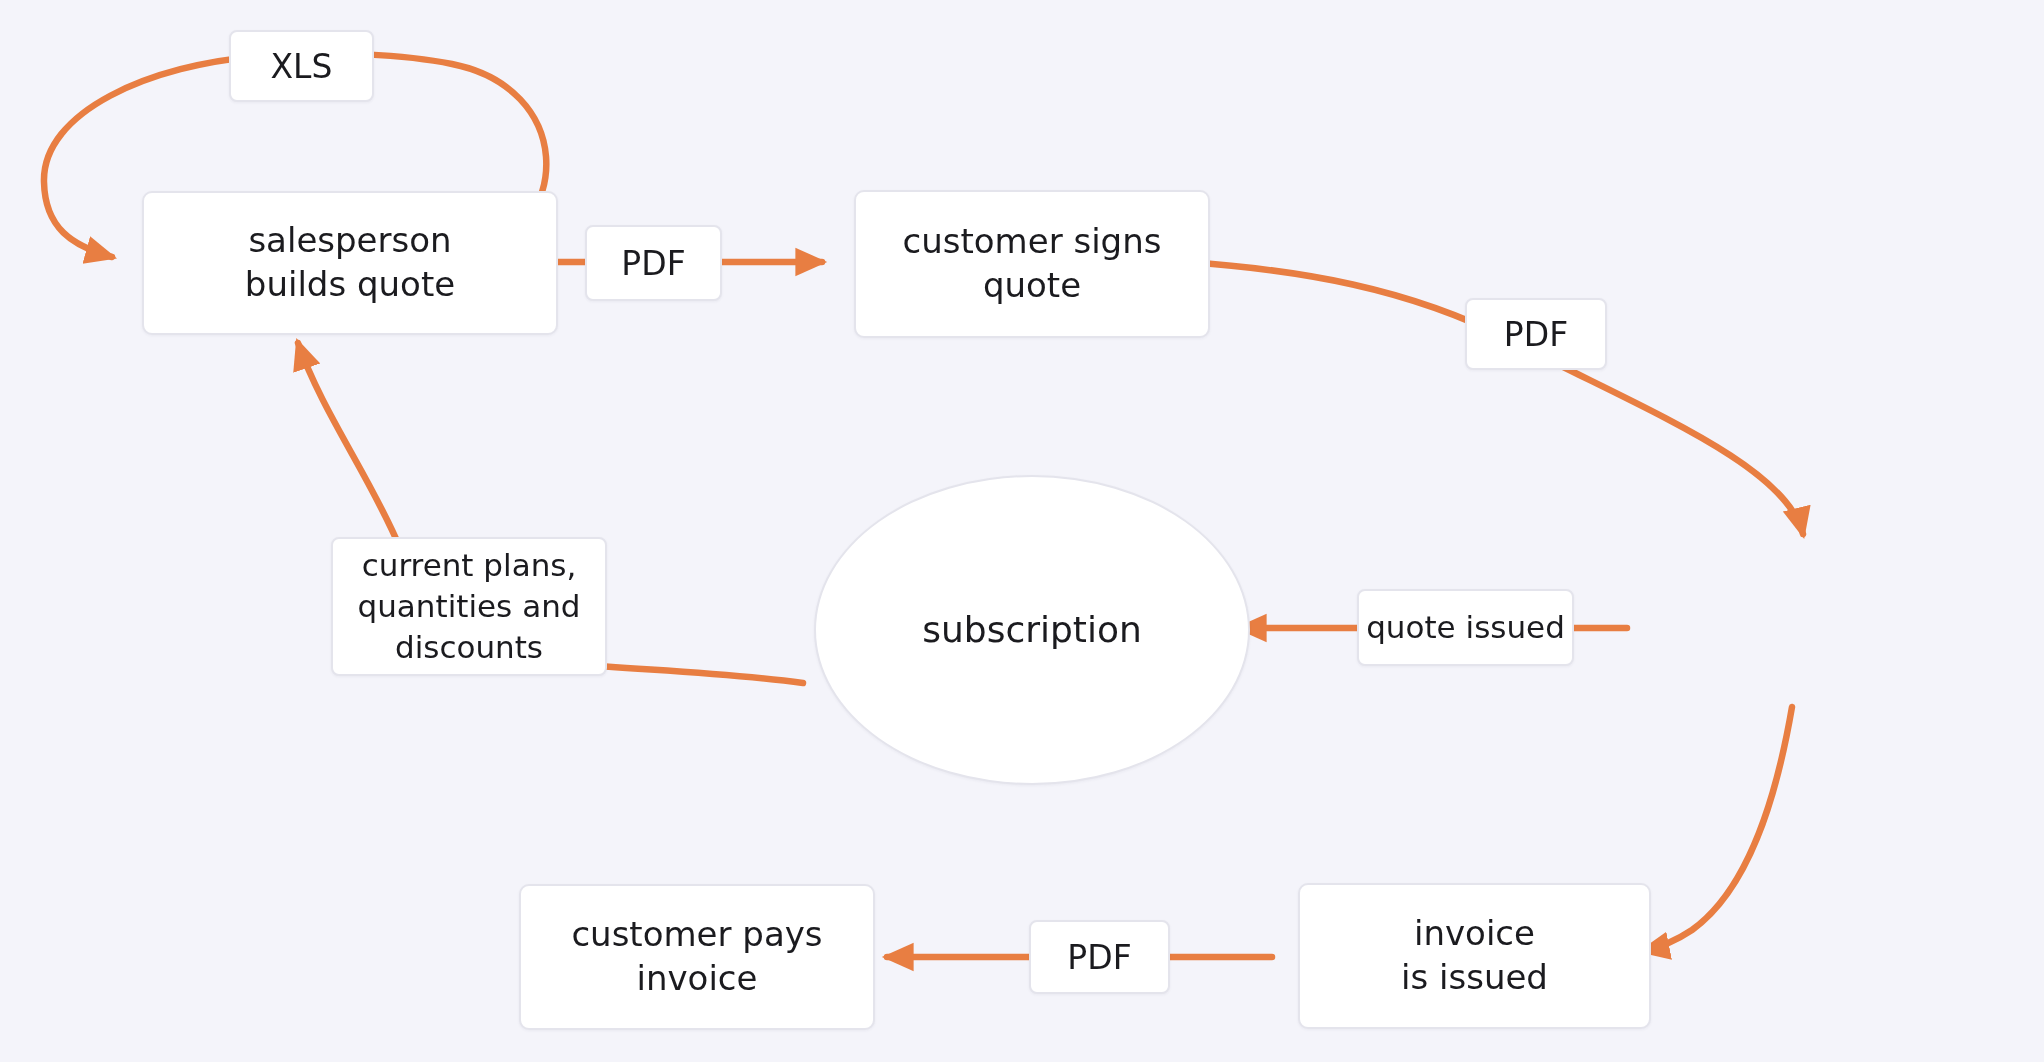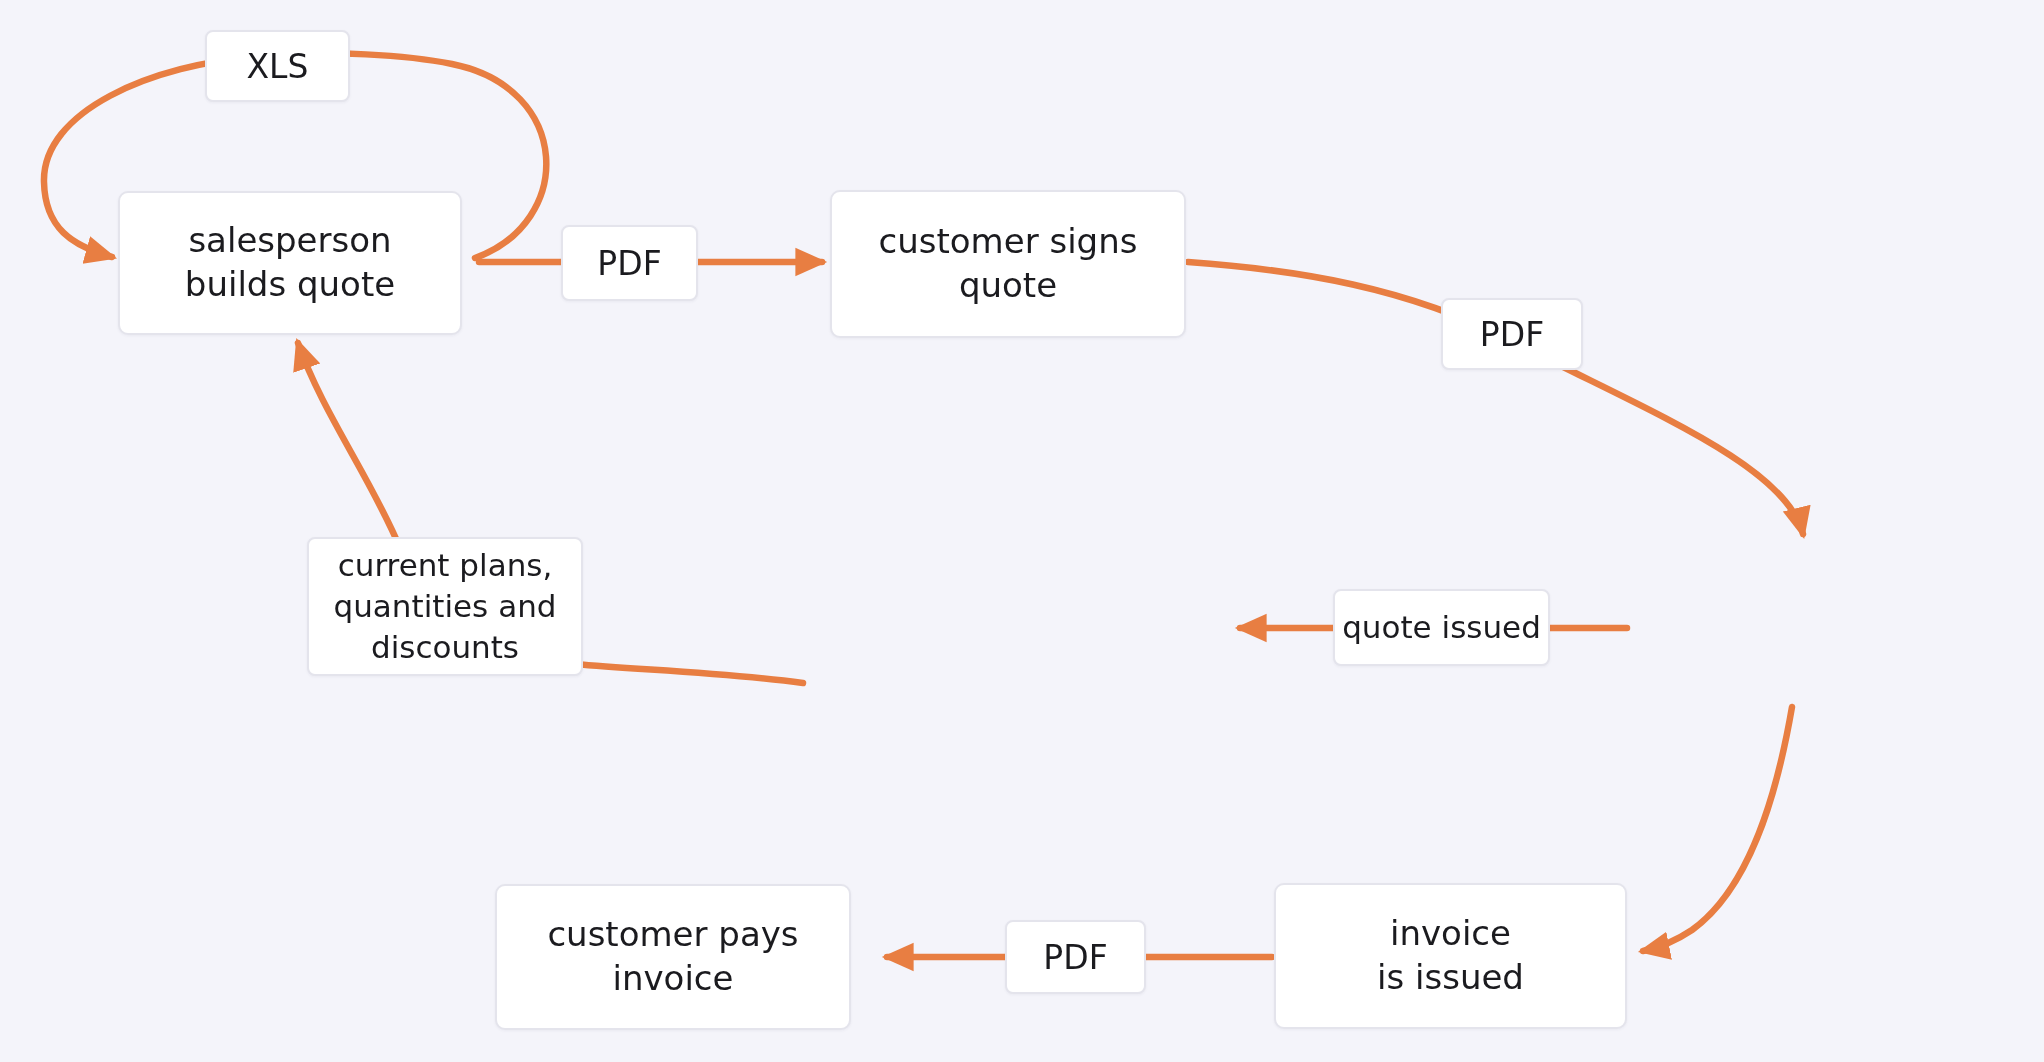--- a/index.html
+++ b/index.html
@@ -28,20 +28,21 @@
     border: 2px solid #E4E4EC;
     border-radius: 10px;
     display: flex;
     align-items: center;
     justify-content: center;
     text-align: center;
     color: #1B1B1F;
     font-weight: 500;
     white-space: pre-line;
     box-shadow: 0 1px 3px rgba(40,40,70,0.05);
+    margin-left: 24px;
   }
   .node {
     font-size: 34px;
     line-height: 1.28;
   }
   .labelbox {
     border-radius: 8px;
   }
   .labelbox.file {
     font-size: 33px;
@@ -72,30 +73,31 @@
       <path d="M 1188 262 C 1300 270 1408 288 1510 340 C 1640 408 1786 464 1803 534" marker-end="url(#ah)"></path>
       <path d="M 1627 628 L 1240 628" marker-end="url(#ah)"></path>
       <path d="M 803 683 C 720 672 640 670 575 664 C 470 648 425 605 400 548 C 372 480 322 412 298 343" marker-end="url(#ah)"></path>
       <path d="M 1792 707 C 1776 800 1748 890 1692 930 C 1674 942 1658 948 1643 951" marker-end="url(#ah)"></path>
       <path d="M 1272 957 L 887 957" marker-end="url(#ah)"></path>
     </g>
   </svg>
 
   <div class="labelbox file" style="left:205px; top:30px; width:145px; height:72px;">XLS</div>
 
-  <div class="node" style="left:118px; top:191px; width:344px; height:144px;">salesperson
+  <div class="node" style="left:118px; top:191px; width:416px; height:144px;">salesperson
 builds quote</div>
 
   <div class="labelbox file" style="left:561px; top:225px; width:137px; height:76px;">PDF</div>
 
   <div class="node" style="left:830px; top:190px; width:356px; height:148px;">customer signs
 quote</div>
 
   <div class="labelbox file" style="left:1441px; top:298px; width:142px; height:72px;">PDF</div>
 
+  <div class="node ellipse" style="left:790px; top:475px; width:436px; height:310px;">subscription</div>
 
   <div class="labelbox small" style="left:307px; top:537px; width:276px; height:139px;">current plans,
 quantities and
 discounts</div>
 
   <div class="labelbox small" style="left:1333px; top:589px; width:217px; height:77px;">quote issued</div>
 
 
   <div class="node" style="left:1274px; top:883px; width:353px; height:146px;">invoice
 is issued</div>

